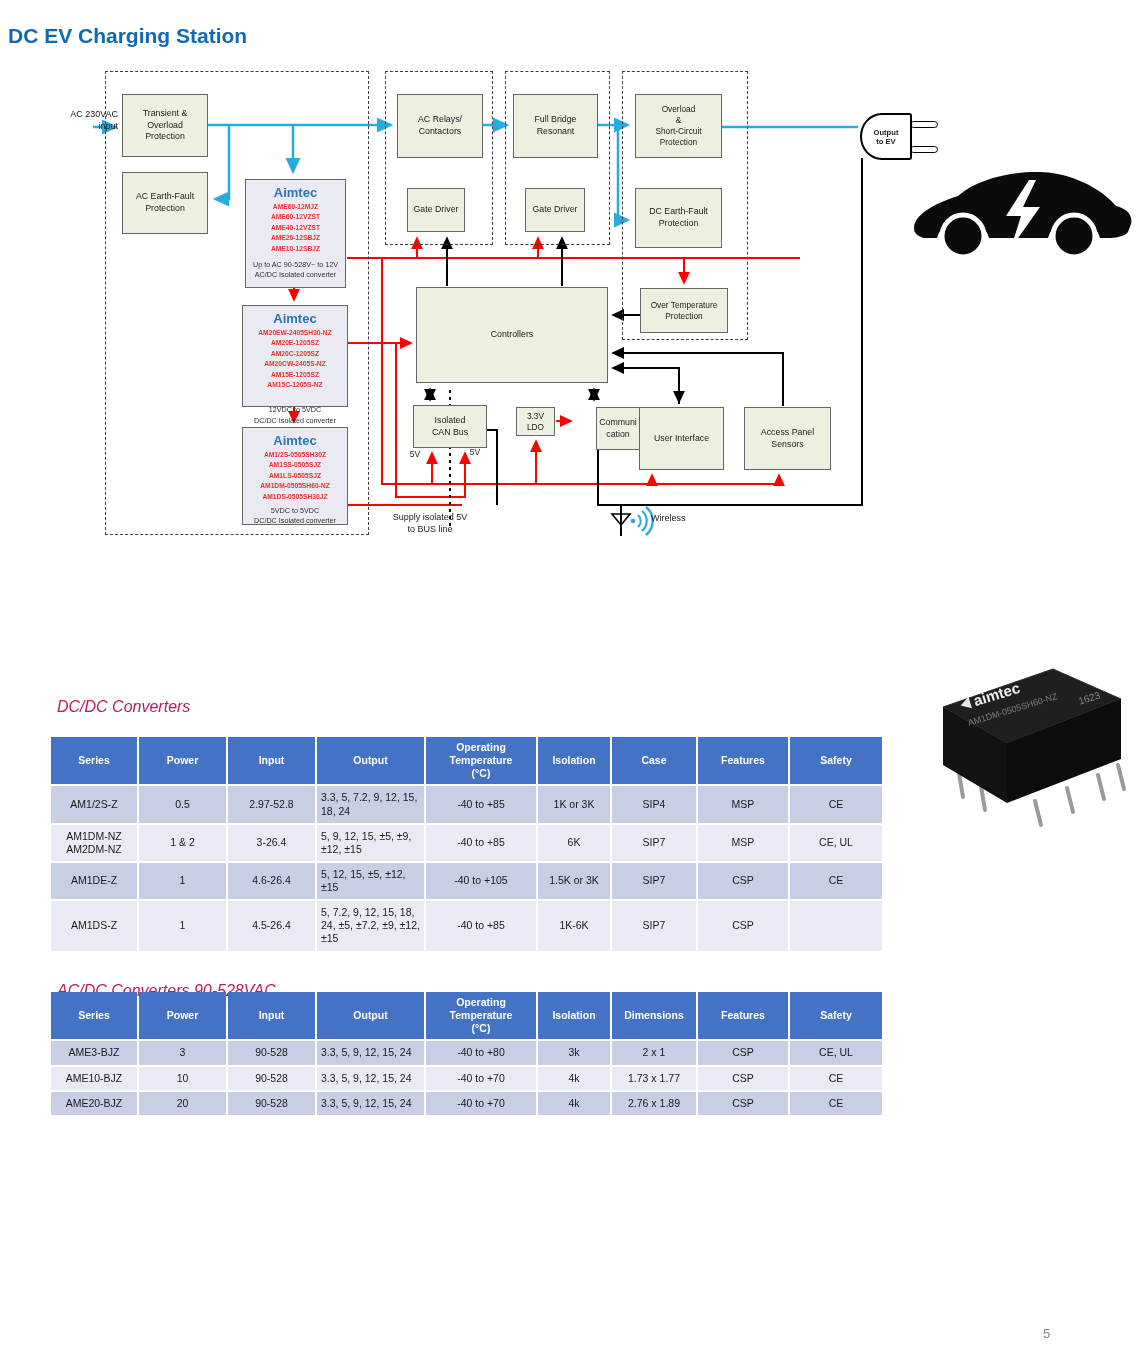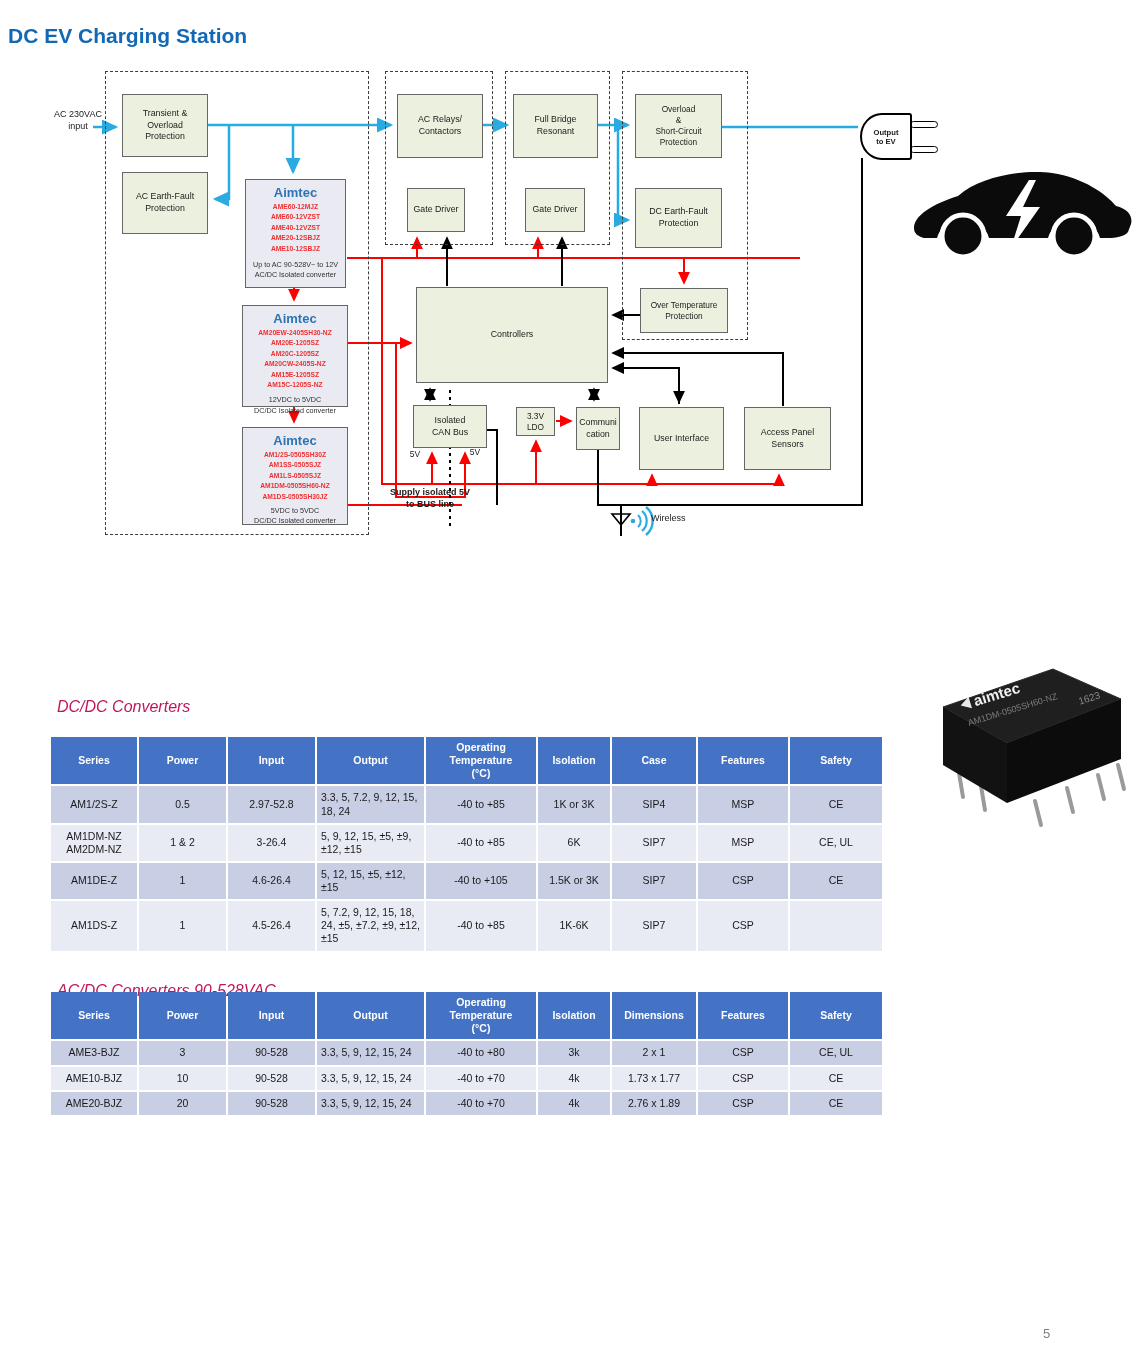--- a/index.html
+++ b/index.html
@@ -109,25 +109,25 @@
       <path d="M642,511 a13,13 0 0 1 0,20" stroke-width="2.2"></path>
       <path d="M646,507 a18,18 0 0 1 0,28" stroke-width="2.4"></path>
     </g>
   </svg>
 
   <div class="dash" style="left:105px;top:71px;width:262px;height:462px;"></div>
   <div class="dash" style="left:385px;top:71px;width:106px;height:172px;"></div>
   <div class="dash" style="left:505px;top:71px;width:103px;height:172px;"></div>
   <div class="dash" style="left:622px;top:71px;width:124px;height:267px;"></div>
 
-  <div class="lbl" style="left:38px;top:108px;width:80px;">AC 230VAC
+  <div class="lbl" style="left:38px;top:108px;width:80px;text-align:right;">AC 230VAC
 input</div>
   <div class="lbl lbl-small" style="left:405px;top:449px;width:20px;">5V</div>
   <div class="lbl lbl-small" style="left:465px;top:447px;width:20px;">5V</div>
-  <div class="lbl" style="left:382px;top:486px;width:96px;font-weight:bold;">Supply isolated 5V
+  <div class="lbl" style="left:382px;top:511px;width:96px;">Supply isolated 5V
 to BUS line</div>
   <div class="lbl" style="left:651px;top:512px;width:44px;text-align:left;">Wireless</div>
 
   <div class="blk" style="left:122px;top:94px;width:86px;height:63px;">Transient &amp;
 Overload
 Protection</div>
   <div class="blk" style="left:122px;top:172px;width:86px;height:62px;">AC Earth-Fault
 Protection</div>
   <div class="blk" style="left:397px;top:94px;width:86px;height:64px;">AC Relays/
 Contactors</div>
@@ -141,21 +141,21 @@
 Protection</div>
   <div class="blk" style="left:635px;top:188px;width:87px;height:60px;">DC Earth-Fault
 Protection</div>
   <div class="blk" style="left:640px;top:288px;width:88px;height:45px;font-size:8.3px;">Over Temperature
 Protection</div>
   <div class="blk" style="left:416px;top:287px;width:192px;height:96px;">Controllers</div>
   <div class="blk" style="left:413px;top:405px;width:74px;height:43px;">Isolated
 CAN Bus</div>
   <div class="blk" style="left:516px;top:407px;width:39px;height:29px;font-size:8.3px;text-align:center;">3.3V
 LDO</div>
-  <div class="blk" style="left:576px;top:407px;width:44px;height:43px;">Communi
+  <div class="blk" style="left:596px;top:407px;width:44px;height:43px;">Communi
 cation</div>
   <div class="blk" style="left:639px;top:407px;width:85px;height:63px;">User Interface</div>
   <div class="blk" style="left:744px;top:407px;width:87px;height:63px;">Access Panel
 Sensors</div>
 
   <div class="aimtec" style="left:245px;top:179px;width:101px;height:109px;">
     <div class="t">Aimtec</div>
     <div class="p">AME60-12MJZ</div>
     <div class="p">AME60-12VZST</div>
     <div class="p">AME40-12VZST</div>
@@ -165,21 +165,21 @@
 AC/DC Isolated converter</div>
   </div>
   <div class="aimtec" style="left:242px;top:305px;width:106px;height:102px;">
     <div class="t">Aimtec</div>
     <div class="p">AM20EW-2405SH30-NZ</div>
     <div class="p">AM20E-1205SZ</div>
     <div class="p">AM20C-1205SZ</div>
     <div class="p">AM20CW-2405S-NZ</div>
     <div class="p">AM15E-1205SZ</div>
     <div class="p">AM15C-1205S-NZ</div>
-    <div class="d" style="margin-top:5px;">12VDC to 5VDC
+    <div class="d" style="margin-top:15px;">12VDC to 5VDC
 DC/DC Isolated converter</div>
   </div>
   <div class="aimtec" style="left:242px;top:427px;width:106px;height:98px;">
     <div class="t">Aimtec</div>
     <div class="p">AM1/2S-0505SH30Z</div>
     <div class="p">AM1SS-0505SJZ</div>
     <div class="p">AM1LS-0505SJZ</div>
     <div class="p">AM1DM-0505SH60-NZ</div>
     <div class="p">AM1DS-0505SH30JZ</div>
     <div class="d" style="margin-top:4px;">5VDC to 5VDC

